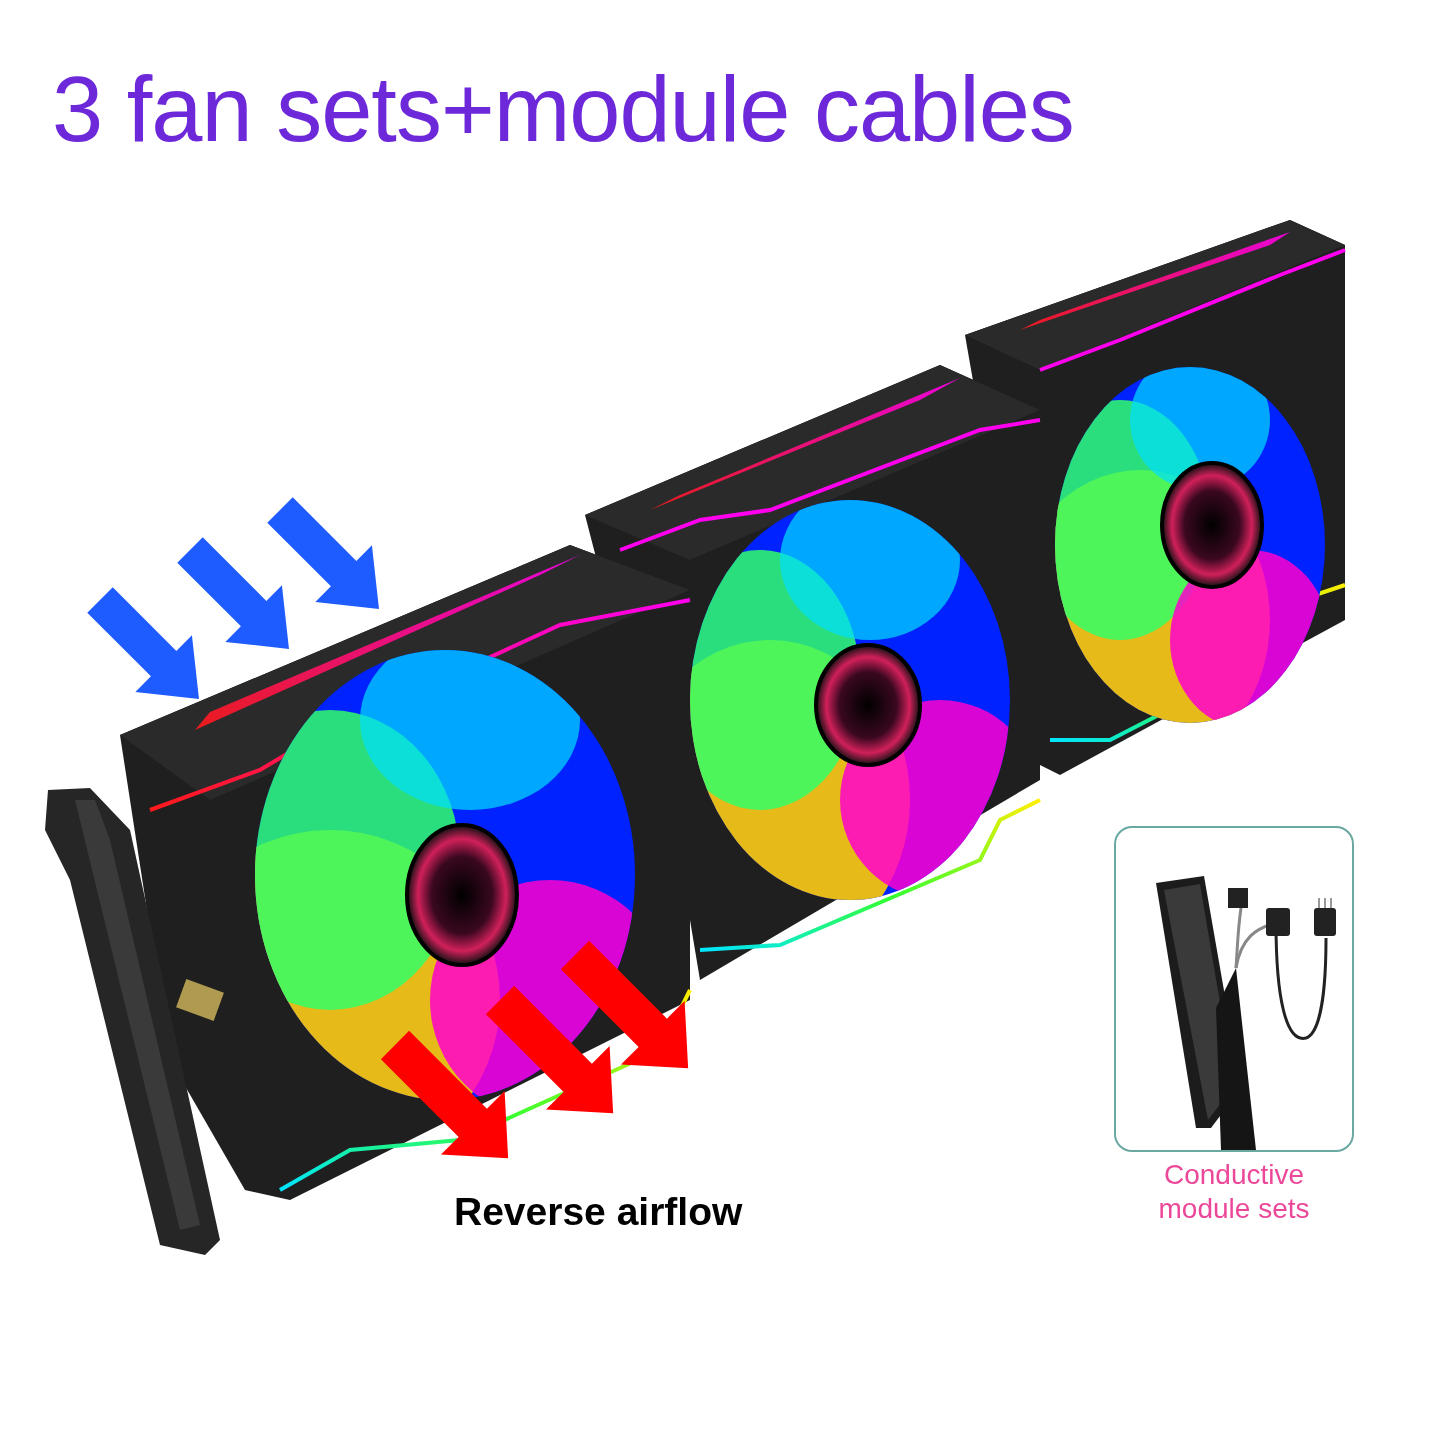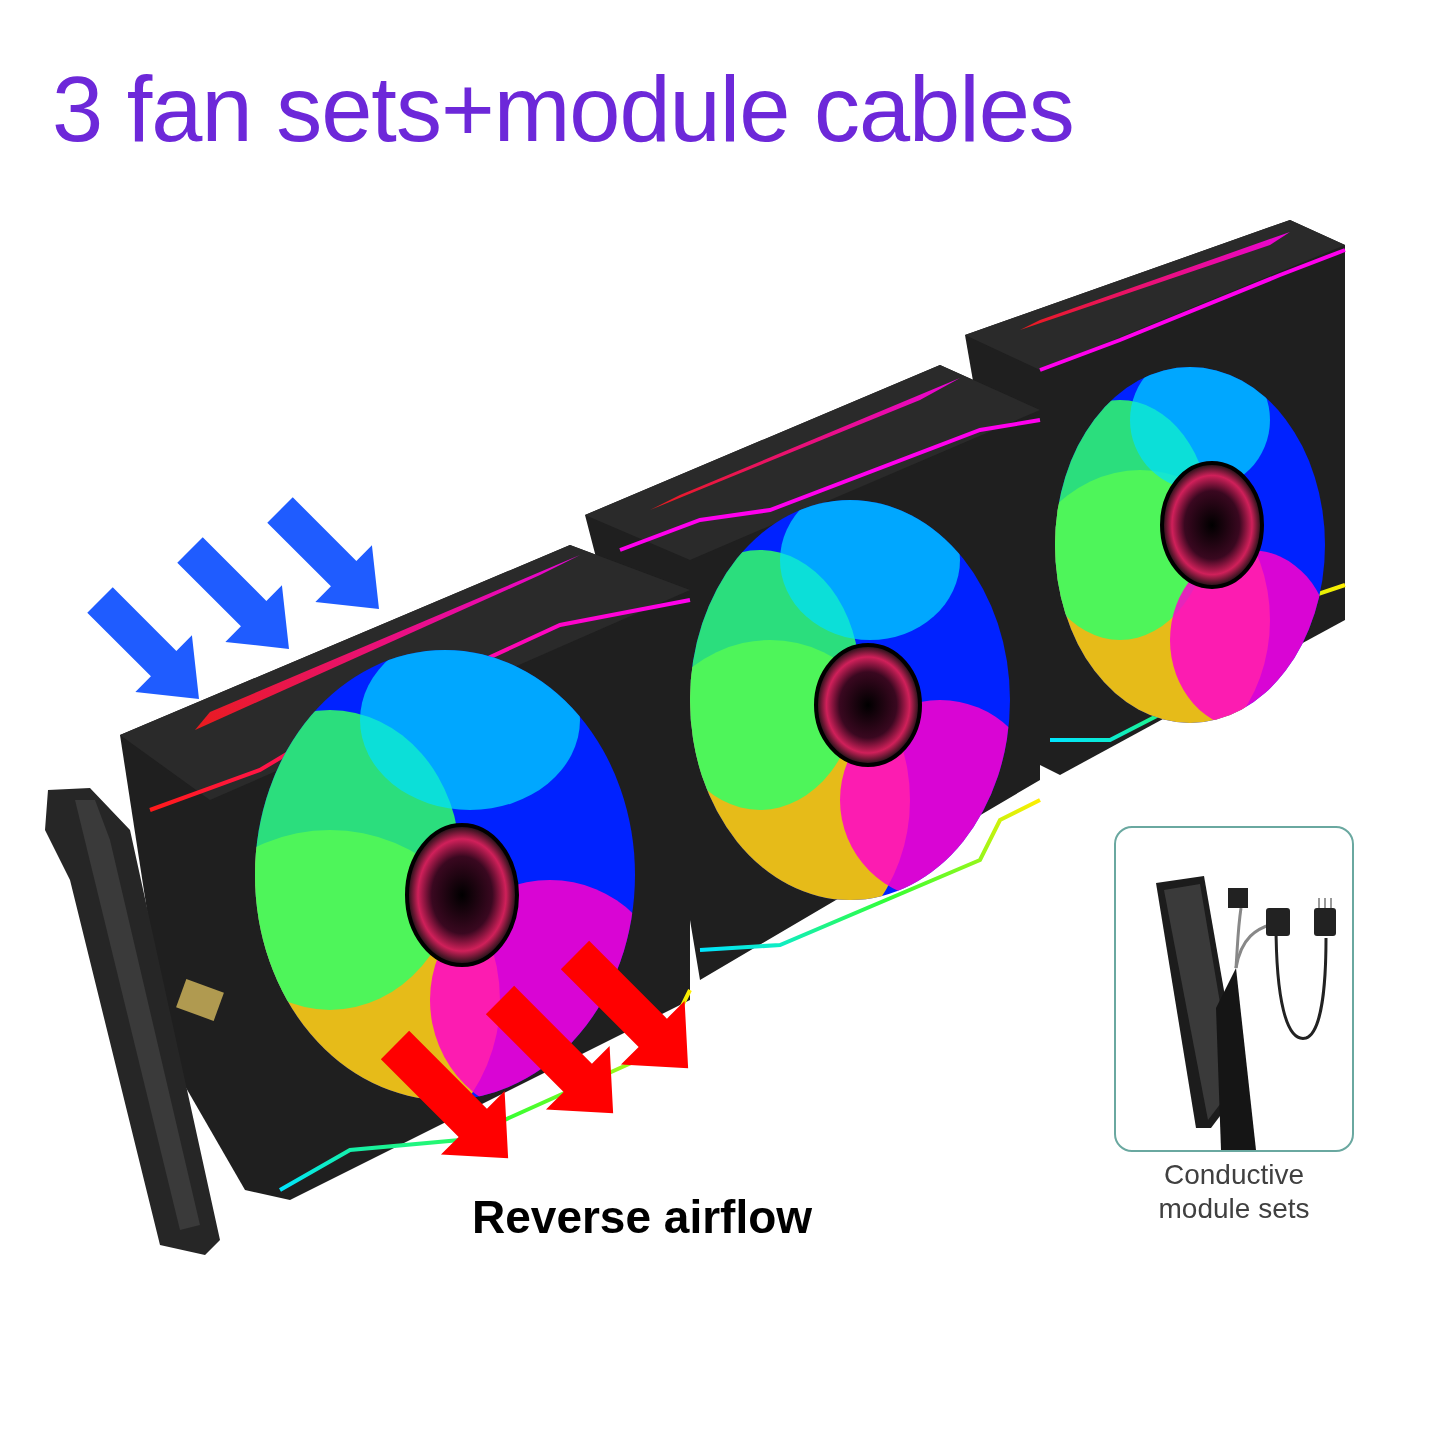--- a/index.html
+++ b/index.html
@@ -1,20 +1,20 @@
 <!DOCTYPE html>
 <html><head>
 <meta charset="utf-8">
 <style>
   html, body { margin:0; padding:0; background:#ffffff; }
   body { width:1445px; height:1445px; position:relative; overflow:hidden; font-family:"DejaVu Sans", sans-serif; }
   .title { position:absolute; left:52px; top:30px; font-size:92px; line-height:110px; color:#6d28d9; font-family:Liberation Sans, sans-serif; letter-spacing:-1px; white-space:nowrap;margin-top:24px; }
-  .airflow { position:absolute; left:472px; top:1190px; font-size:46px; font-weight:bold; color:#000; font-family:"Liberation Sans", sans-serif; white-space:nowrap;text-align:right; }
+  .airflow { position:absolute; left:454px; top:1190px; font-size:39px; font-weight:bold; color:#000; font-family:"Liberation Sans", sans-serif; white-space:nowrap;text-align:right; }
   .inset { position:absolute; left:1114px; top:826px; width:236px; height:322px; border:2px solid #6aa8a0; border-radius:18px; background:#fff; overflow:hidden; }
-  .inset-label { position:absolute; left:1114px; top:1158px; width:240px; text-align:center; font-size:28px; line-height:34px; color:#404040; font-family:"Liberation Sans", sans-serif; }
+  .inset-label { position:absolute; left:1114px; top:1158px; width:240px; text-align:center; font-size:28px; line-height:34px; color:#ec4899; font-family:"Liberation Sans", sans-serif; }
   svg.scene { position:absolute; left:0; top:0; }
 </style>
 </head>
 <body>
 
 <div class="title">3 fan sets+module cables</div>
 
 <svg class="scene" width="1445" height="1445" viewBox="0 0 1445 1445">
   <defs>
     <radialGradient id="hubGrad" cx="50%" cy="50%" r="50%">

